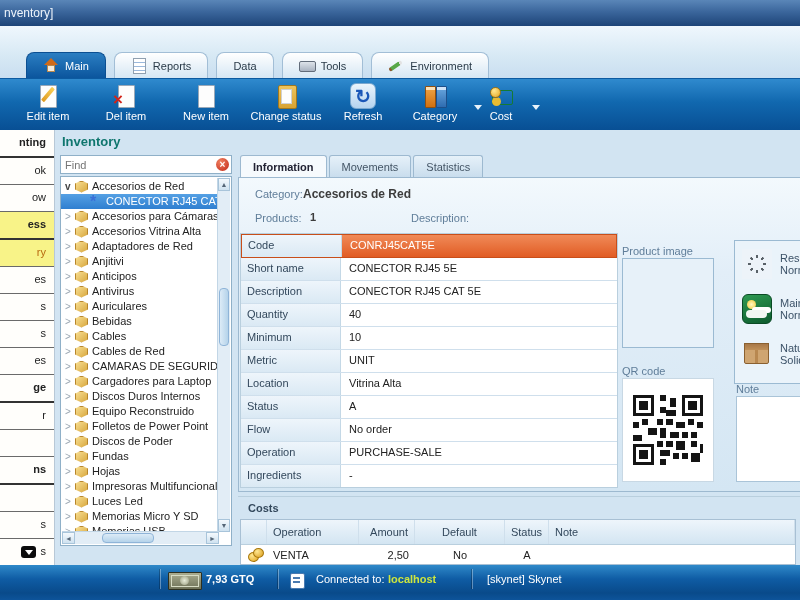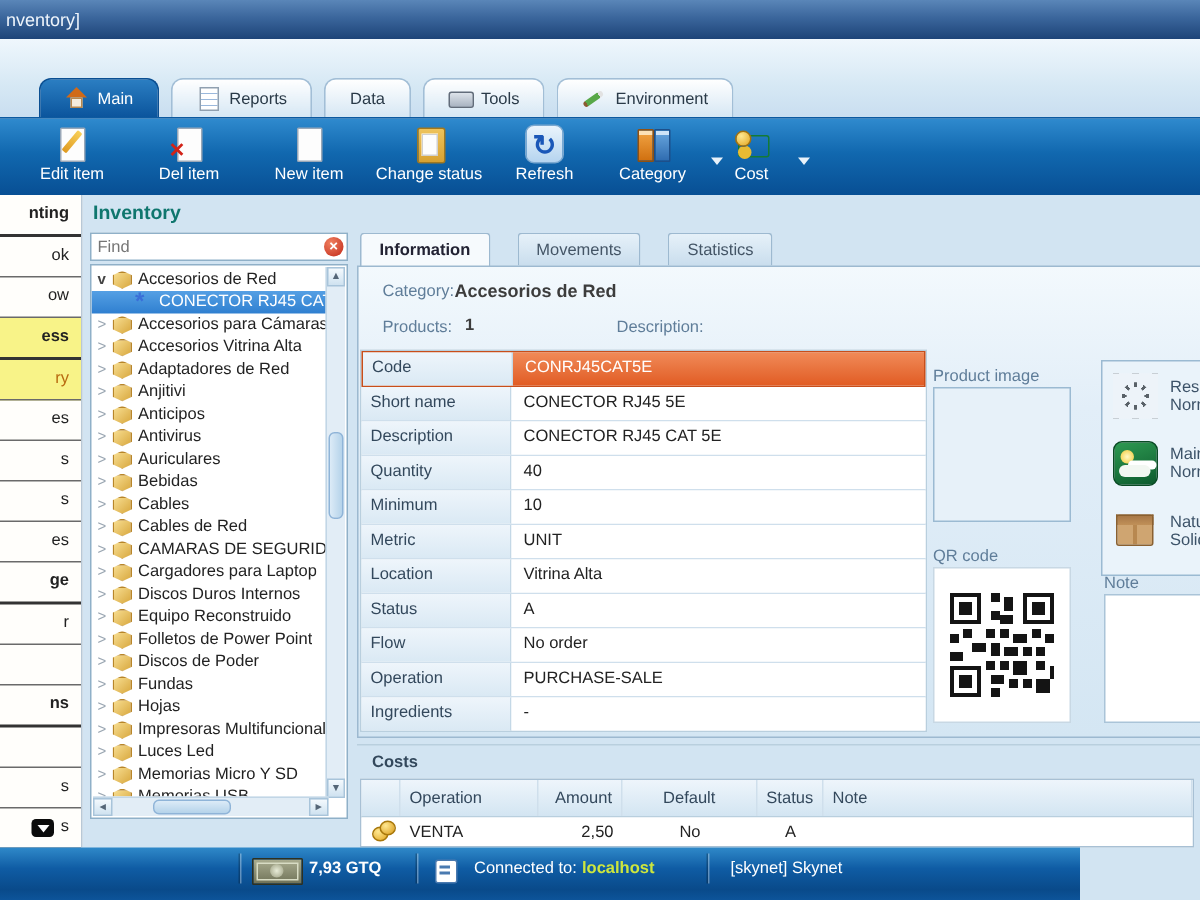--- a/index.html
+++ b/index.html
@@ -70,21 +70,21 @@
   .vscroll .btn{position:absolute;left:0;width:12px;height:13px;background:linear-gradient(180deg,#f4f9fd,#cfe2f0);border:1px solid #a8c4da;box-sizing:border-box;text-align:center;font-size:7px;line-height:12px;color:#567;}
   .vscroll .up{top:0;}
   .vscroll .down{bottom:0;}
   .vscroll .thumb{position:absolute;left:1px;top:110px;width:10px;height:58px;background:linear-gradient(90deg,#dcebf7,#b5d3ea);border:1px solid #8fb4d8;border-radius:4px;box-sizing:border-box;}
   .hscroll{position:absolute;left:1px;bottom:1px;width:157px;height:12px;background:#e2edf6;border-top:1px solid #c2d6e6;}
   .hscroll .btn{position:absolute;top:0;width:13px;height:12px;background:linear-gradient(180deg,#f4f9fd,#cfe2f0);border:1px solid #a8c4da;box-sizing:border-box;font-size:7px;line-height:11px;text-align:center;color:#567;}
   .hscroll .left{left:0;} .hscroll .right{right:0;}
   .hscroll .thumb{position:absolute;left:40px;top:1px;width:52px;height:10px;background:linear-gradient(180deg,#dcebf7,#b5d3ea);border:1px solid #8fb4d8;border-radius:4px;box-sizing:border-box;}
 
   
-  #dtabs{left:240px;top:155px;height:22px;display:flex;gap:18px;}
+  #dtabs{left:240px;top:155px;height:22px;display:flex;gap:2px;}
   .dtab{height:21px;padding:0 12px;display:flex;align-items:center;border:1px solid #9db9d0;border-bottom:none;
         border-radius:3px 3px 0 0;background:linear-gradient(180deg,#e6f1f9,#c9dded);color:#456;}
   .dtab.active{background:#f6fafd;font-weight:bold;color:#223;height:22px;}
   #dpanel{left:238px;top:177px;width:600px;height:315px;border:1px solid #9db9d0;box-sizing:border-box;
           background:linear-gradient(180deg,#f3f9fd 0%,#e2eef8 30%,#d4e6f3 100%);}
   .lab{color:#5f7d99;}
   #cat-label{left:255px;top:188px;} #cat-value{left:303px;top:187px;font-weight:bold;color:#3c3c3c;font-size:12px;}
   #prod-label{left:255px;top:212px;} #prod-value{left:310px;top:211px;font-weight:bold;color:#3c3c3c;}
   #desc-label{left:411px;top:212px;}
 
@@ -117,21 +117,21 @@
   .crow{display:flex;height:24px;align-items:center;}
   .crow.head{background:linear-gradient(180deg,#eef5fb,#d3e5f2);border-bottom:1px solid #b9cfde;color:#33485c;}
   .crow.data{height:19px;background:#fff;}
   .cc{box-sizing:border-box;padding:0 6px;overflow:hidden;white-space:nowrap;}
   .c0{flex:0 0 26px;} .c1{flex:0 0 92px;} .c2{flex:0 0 56px;text-align:right;}
   .c3{flex:0 0 90px;text-align:center;} .c4{flex:0 0 44px;text-align:center;} .c5{flex:1;}
   .crow.head .cc{border-right:1px solid #cfdfec;height:100%;display:flex;align-items:center;}
   .crow.head .c2{justify-content:flex-end;} .crow.head .c3,.crow.head .c4{justify-content:center;}
 
   
-  #statusbar{left:0;top:565px;width:720px;height:35px;
+  #statusbar{left:0;top:565px;width:800px;height:35px;
     background:linear-gradient(180deg,#2f89c9 0%,#0f5ca4 40%,#094a8a 80%,#0d549a 100%);color:#fff;}
   .sb-sep{position:absolute;top:4px;width:1px;height:20px;background:rgba(255,255,255,.35);box-shadow:-1px 0 0 rgba(0,0,0,.25);}
   #sb-amount{position:absolute;left:206px;top:8px;font-weight:bold;}
   #sb-conn-label{position:absolute;left:316px;top:8px;}
   #sb-host{position:absolute;left:388px;top:8px;color:#cde63e;font-weight:bold;}
   #sb-session{position:absolute;left:487px;top:8px;}
 
   
   
   .home-icon::before{content:"";position:absolute;left:1px;top:0;border-left:7px solid transparent;border-right:7px solid transparent;border-bottom:7px solid #d06a18;}

